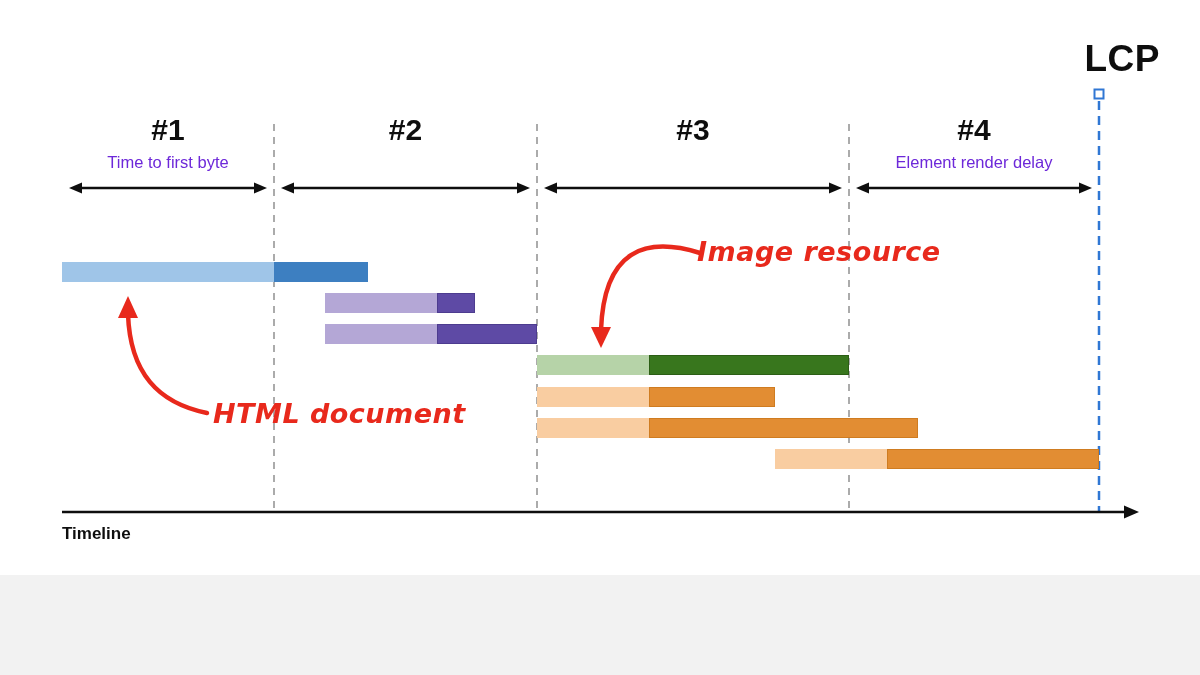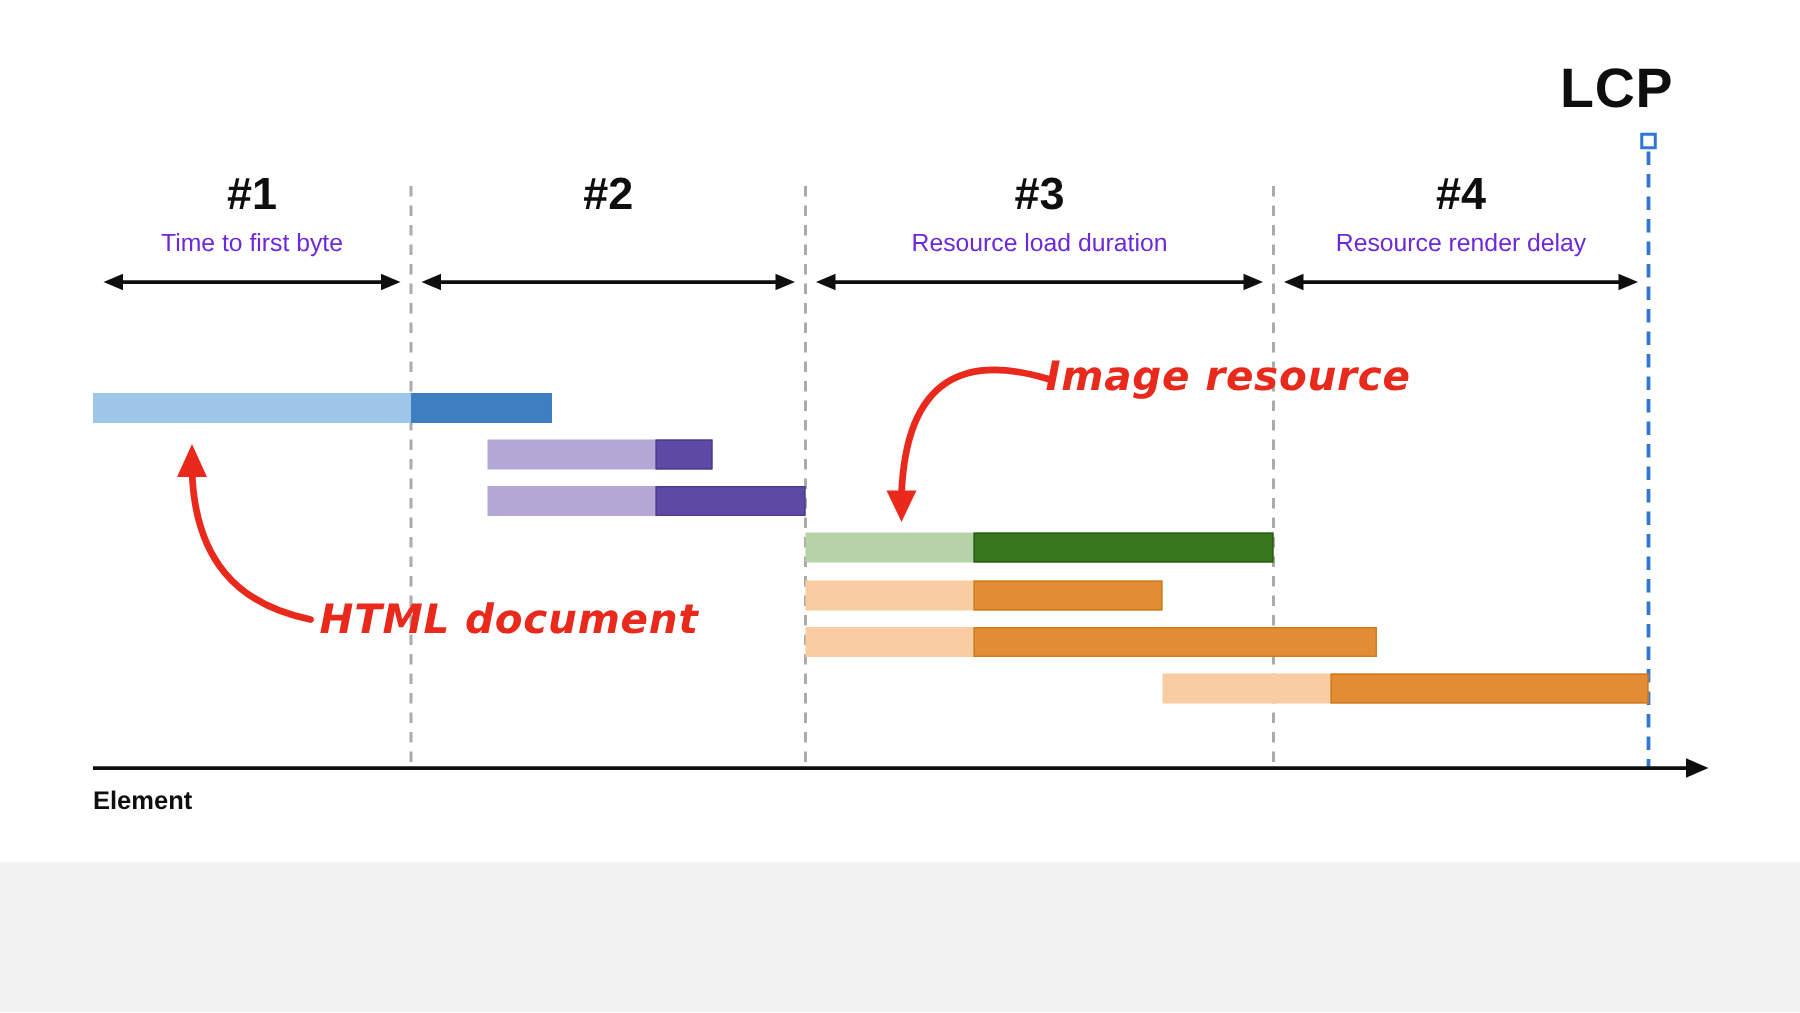--- a/index.html
+++ b/index.html
@@ -7,21 +7,21 @@
     position:relative;width:1200px;height:675px;overflow:hidden;background:#ffffff;
     font-family:"Liberation Sans",sans-serif;color:#0e0e0e;
   }
   svg.layer{position:absolute;left:0;top:0;pointer-events:none;}
   #bars{position:absolute;left:0;top:0;width:1200px;height:675px;}
   .bar-seg{position:absolute;height:20px;box-sizing:border-box;}
   #phases{position:absolute;left:0;top:0;width:1200px;height:675px;}
   .phase-header{position:absolute;top:112px;text-align:center;}
   .phase-number{font-size:30px;font-weight:700;line-height:36px;color:#0e0e0e;}
   .phase-label{font-size:16.5px;line-height:20px;margin-top:4px;color:#6d28d9;}
-  .lcp-title{position:absolute;left:1040px;top:38px;width:120px;text-align:left;
+  .lcp-title{position:absolute;left:1040px;top:38px;width:120px;text-align:right;
     font-size:37px;font-weight:700;letter-spacing:.5px;color:#0e0e0e;}
   .timeline-label{position:absolute;left:62px;top:524px;font-size:17px;font-weight:700;}
   .annot{position:absolute;font-style:italic;font-weight:700;font-size:27px;
     font-family:"DejaVu Sans",sans-serif;white-space:nowrap;letter-spacing:.5px;}
   #annot-html{left:213px;top:398px;}
   #annot-img{left:697px;top:236px;}
   .legend-strip{position:absolute;left:0;top:575px;width:1200px;height:100px;}
 </style>
 </head>
 <body>
@@ -77,30 +77,29 @@
   <div id="phases">
       <div class="phase-header" style="left: 62px; width: 212px;">
         <div class="phase-number">#1</div>
         <div class="phase-label">Time to first byte</div>
       </div>
       <div class="phase-header" style="left: 274px; width: 263px;">
         <div class="phase-number">#2</div>
       </div>
       <div class="phase-header" style="left: 537px; width: 312px;">
         <div class="phase-number">#3</div>
-        <div class="phase-label">Resource load duration</div>
       </div>
       <div class="phase-header" style="left: 849px; width: 250px;">
         <div class="phase-number">#4</div>
-        <div class="phase-label">Resource render delay</div>
+        <div class="phase-label">Element render delay</div>
       </div>
     </div>
 
   <div class="lcp-title">LCP</div>
-  <div class="timeline-label">Element</div>
+  <div class="timeline-label">Timeline</div>
   <div class="annot" id="annot-html" style="color: rgb(232, 41, 28);">HTML document</div>
   <div class="annot" id="annot-img" style="color: rgb(232, 41, 28);">Image resource</div>
 
   <div class="legend-strip" id="legend-strip" style="background: rgb(242, 242, 242);">
     
     
     
     
   </div>
 </div>

